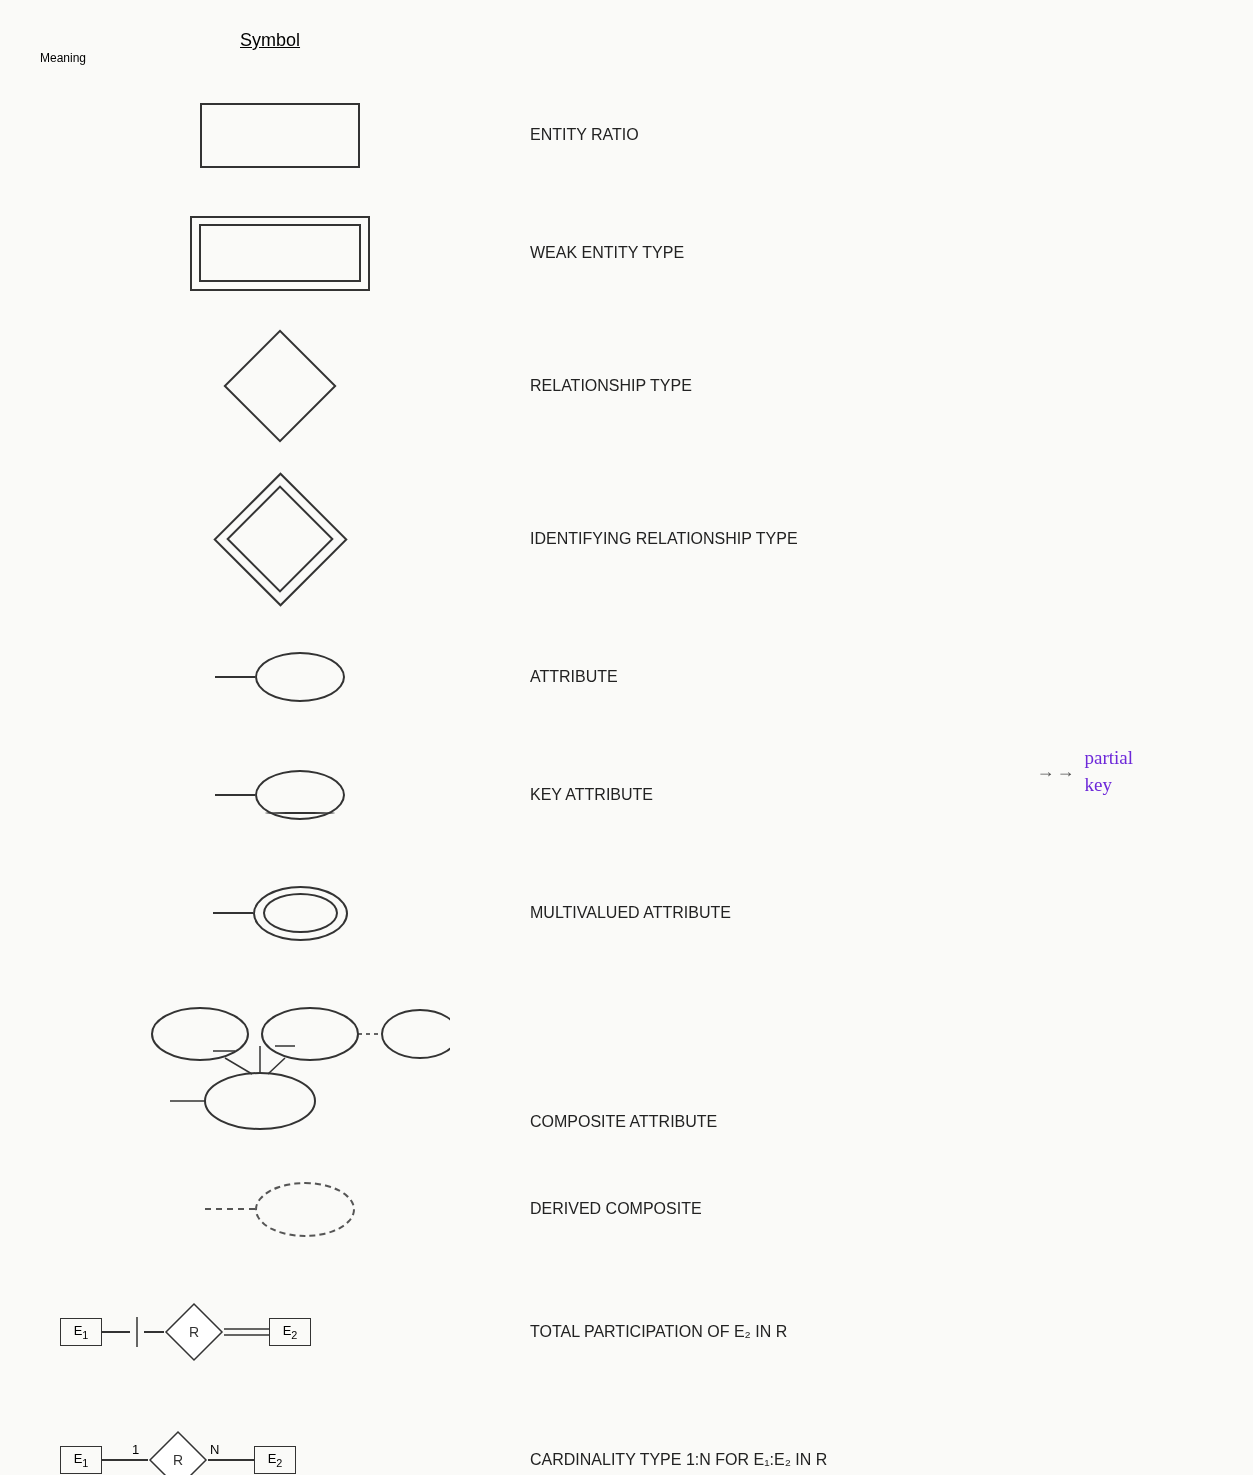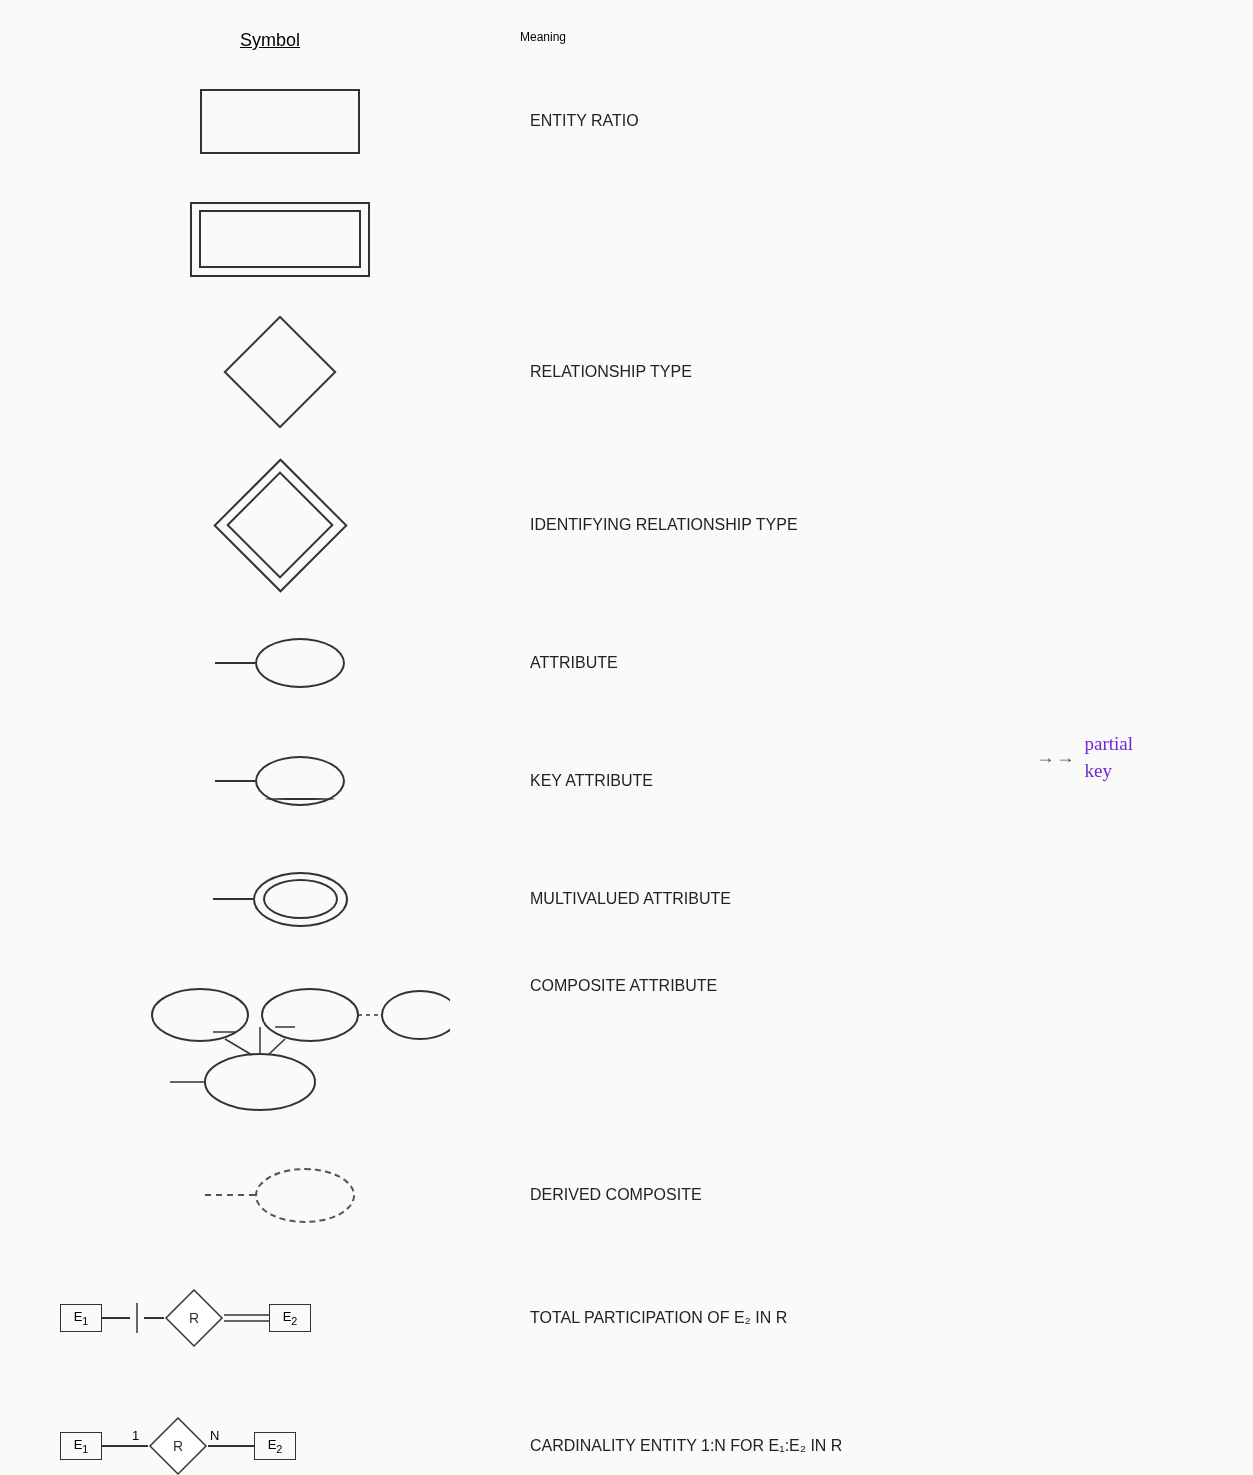--- a/index.html
+++ b/index.html
@@ -12,20 +12,21 @@
     }
     .page {
       background: #fafaf8;
       width: 1253px;
       min-height: 1475px;
       padding: 30px 40px;
       position: relative;
     }
     .header-row {
       display: flex;
+      flex-direction: column;
       margin-bottom: 30px;
     }
     .col-symbol {
       width: 480px;
       font-size: 18px;
       font-weight: normal;
       text-decoration: underline;
       padding-left: 200px;
     }
     .col-meaning {
@@ -214,20 +215,21 @@
     </div>
     <div class="meaning-area">ENTITY RATIO</div>
   </div>
 
   <div class="row">
     <div class="symbol-area">
       <div class="weak-entity-outer">
         <div class="weak-entity-inner"></div>
       </div>
     </div>
+    <div class="meaning-area">WEAK ENTITY TYPE</div>
   </div>
 
   <div class="row">
     <div class="symbol-area">
       <div class="diamond-wrap">
         <div class="diamond"></div>
       </div>
     </div>
     <div class="meaning-area">RELATIONSHIP TYPE</div>
   </div>
@@ -274,21 +276,21 @@
       <div class="multi-wrap">
         <div class="attr-line"></div>
         <div class="multi-ellipse-outer">
           <div class="multi-ellipse-inner"></div>
         </div>
       </div>
     </div>
     <div class="meaning-area">MULTIVALUED ATTRIBUTE</div>
   </div>
 
-  <div class="row" style="min-height:140px; align-items: flex-start;">
+  <div class="row" style="min-height:140px; align-items: flex-end;">
     <div class="symbol-area" style="align-items:flex-end;">
       <svg width="340" height="135">
 
         <ellipse cx="150" cy="105" rx="55" ry="28" fill="none" stroke="#333" stroke-width="2"></ellipse>
 
         <line x1="150" y1="77" x2="150" y2="50" stroke="#333" stroke-width="1.5"></line>
 
         <ellipse cx="90" cy="38" rx="48" ry="26" fill="none" stroke="#333" stroke-width="2"></ellipse>
 
         <line x1="125" y1="55" x2="103" y2="55" stroke="#333" stroke-width="1.5"></line>
@@ -379,16 +381,16 @@
         <div style="position:relative;">
           <span style="position:absolute;top:-18px;left:2px;font-size:13px;">N</span>
         </div>
         <div style="width:46px;height:2px;background:#333;"></div>
 
         <div style="width:42px;height:28px;border:1.5px solid #333;display:flex;align-items:center;justify-content:center;font-size:13px;">
           <span>E<sub>2</sub></span>
         </div>
       </div>
     </div>
-    <div class="meaning-area">CARDINALITY ENTITY 1:N FOR E₁:E₂ IN R</div>
+    <div class="meaning-area">CARDINALITY TYPE 1:N FOR E₁:E₂ IN R</div>
   </div>
 
 </div>
 
 </body></html>

